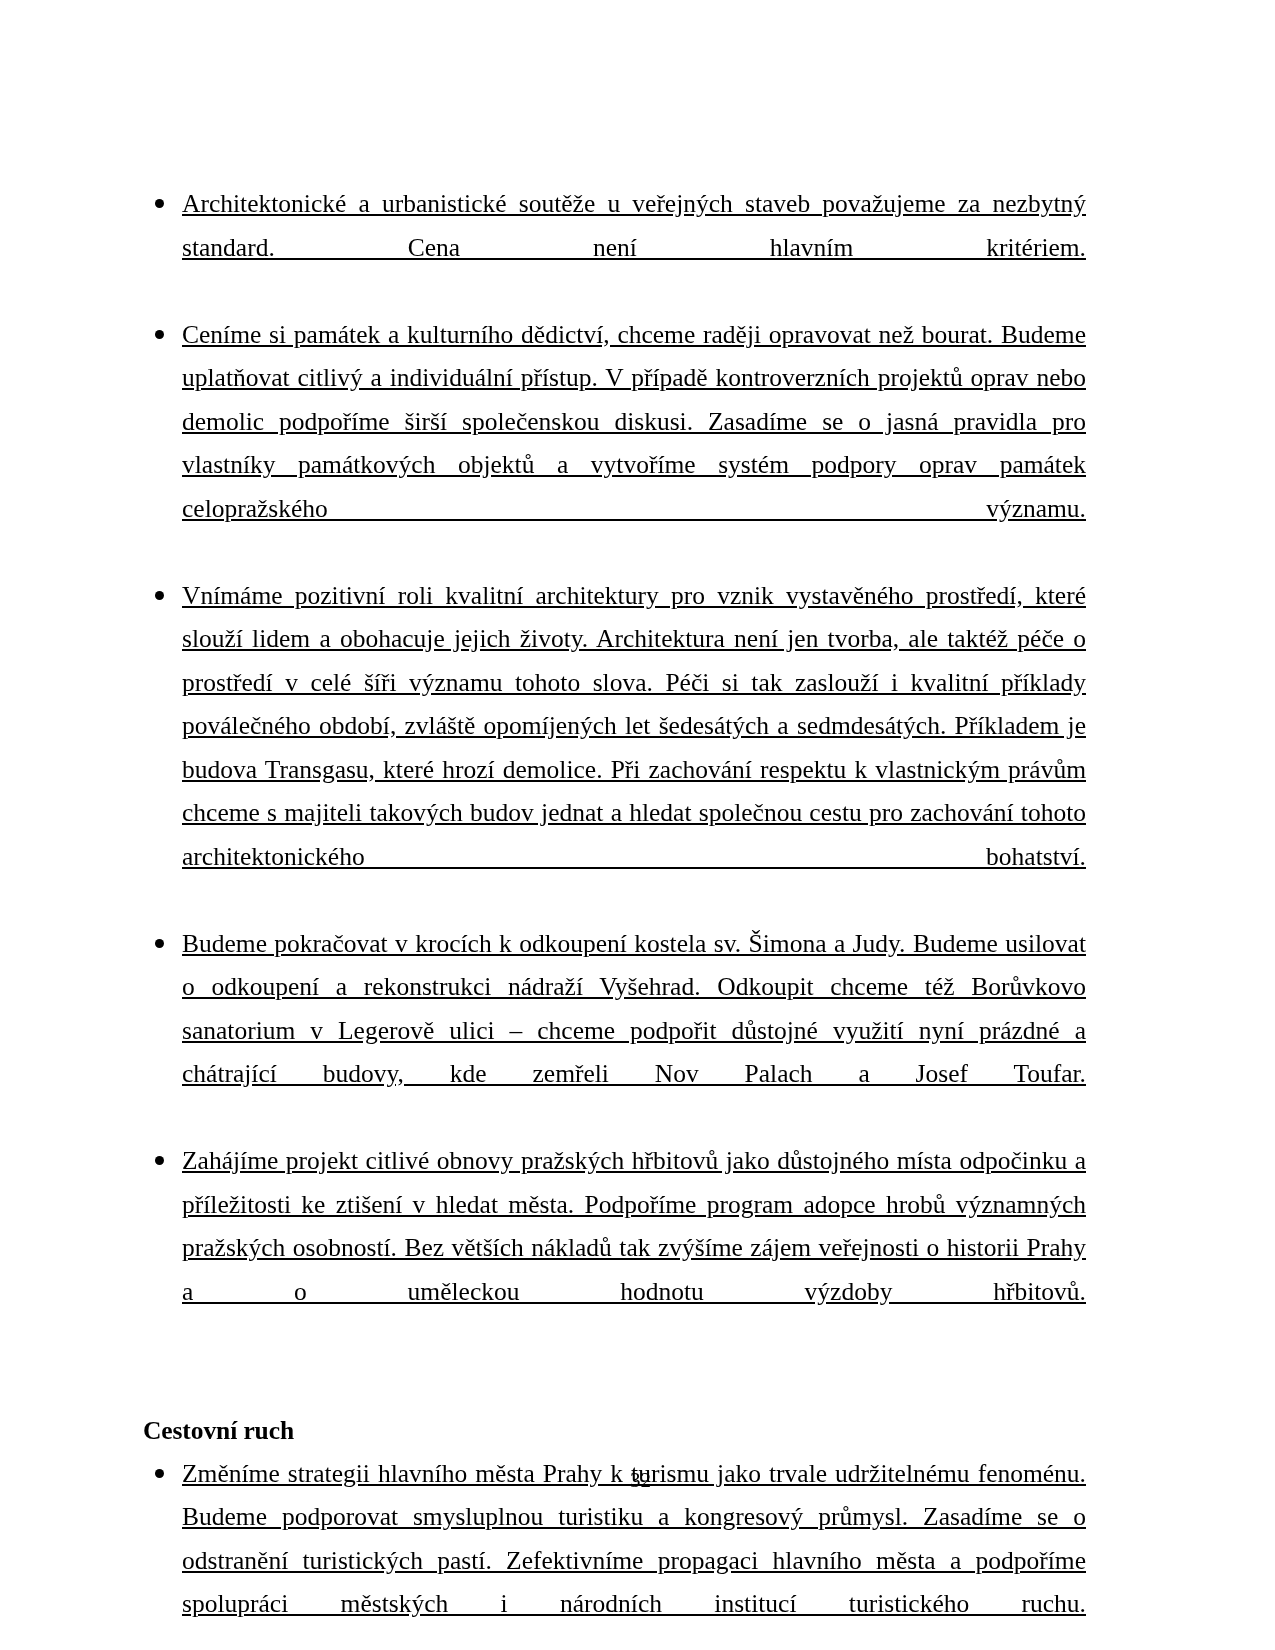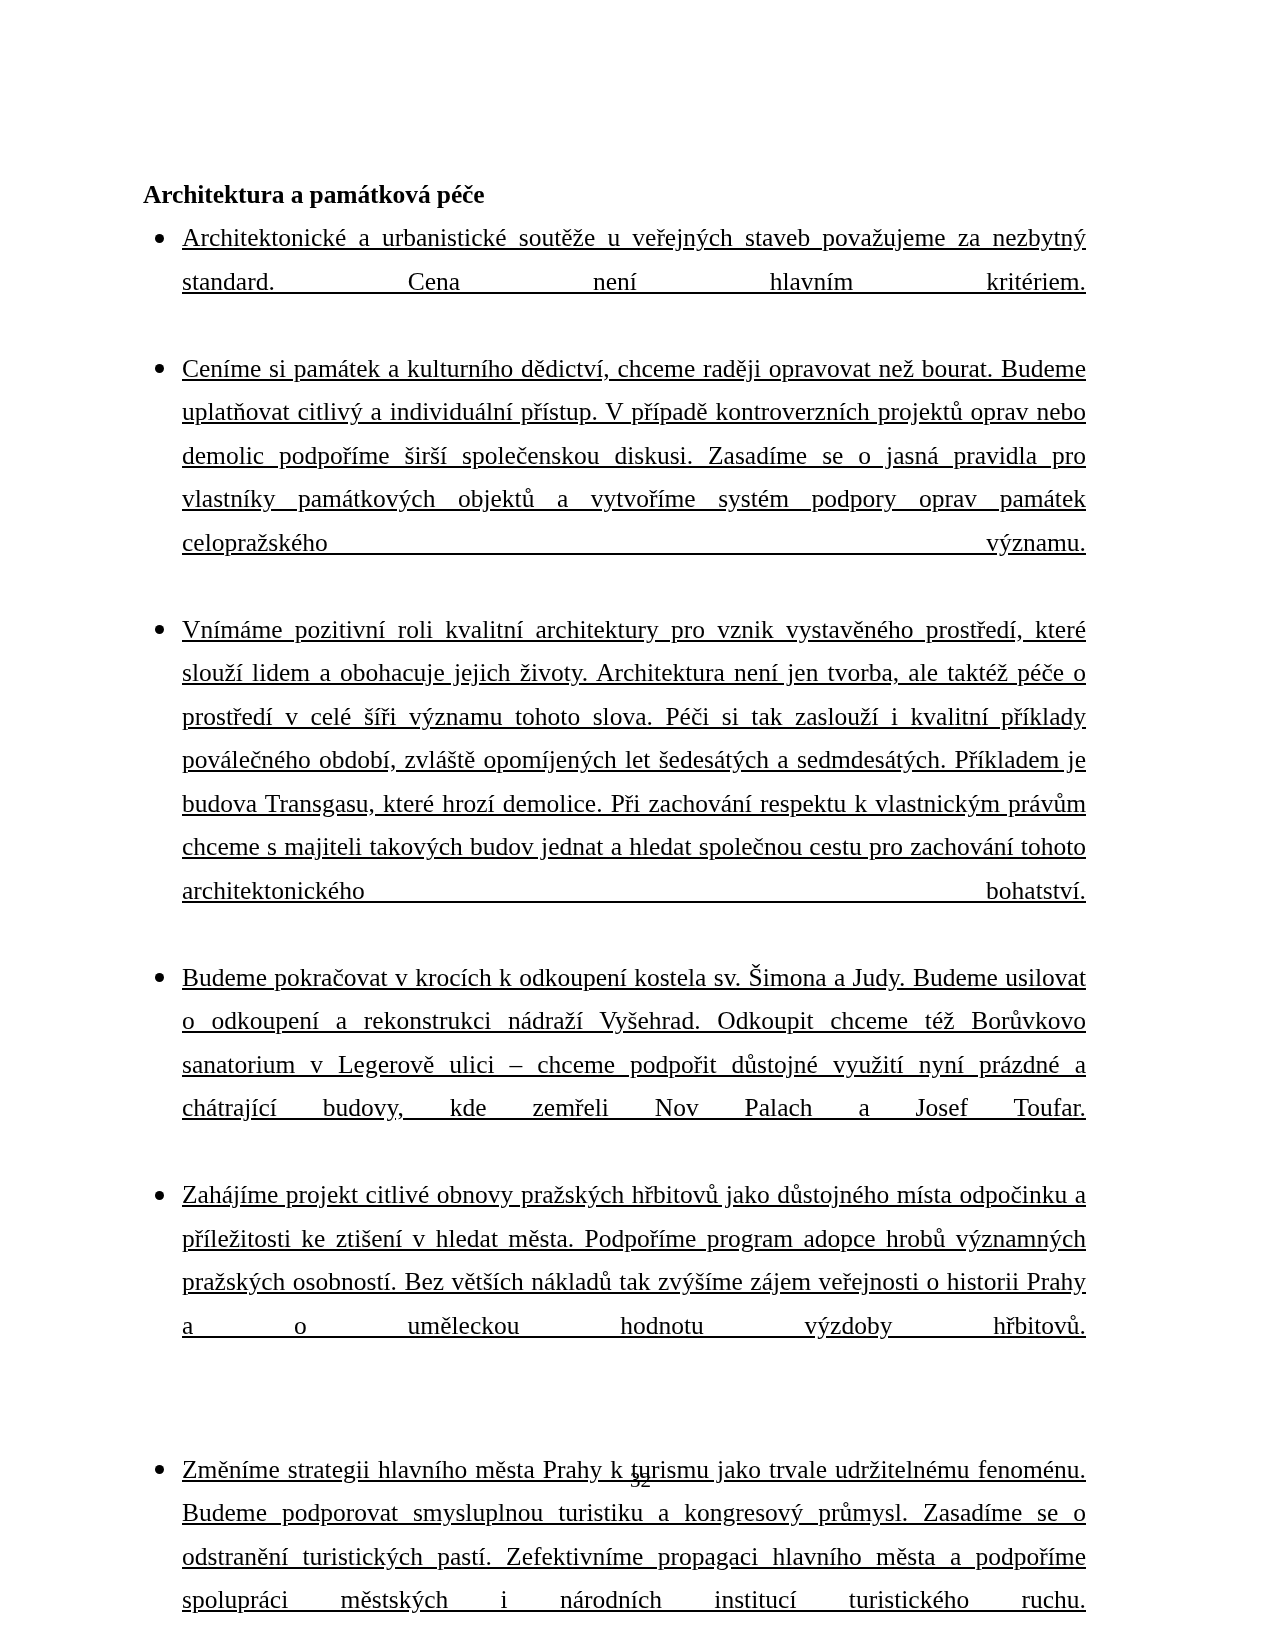--- a/index.html
+++ b/index.html
@@ -95,21 +95,20 @@
   }
 </style>
 </head>
 <body>
 
 <div class="page">
 
   <div class="content">
 
     <div class="section">
-      <h2 class="section-heading">Architektura a památková péče</h2>
       <ul class="bullet-list">
         <li class="bullet-item">
           <span class="bullet-marker"></span>
           <span class="bullet-text">Architektonické a urbanistické soutěže u veřejných staveb považujeme za nezbytný standard. Cena není hlavním kritériem.</span>
         </li>
         <li class="bullet-item">
           <span class="bullet-marker"></span>
           <span class="bullet-text">Ceníme si památek a kulturního dědictví, chceme raději opravovat než bourat. Budeme uplatňovat citlivý a individuální přístup. V případě kontroverzních projektů oprav nebo demolic podpoříme širší společenskou diskusi. Zasadíme se o jasná pravidla pro vlastníky památkových objektů a vytvoříme systém podpory oprav památek celopražského významu.</span>
         </li>
         <li class="bullet-item">
@@ -121,20 +120,21 @@
           <span class="bullet-text">Budeme pokračovat v krocích k odkoupení kostela sv. Šimona a Judy. Budeme usilovat o odkoupení a rekonstrukci nádraží Vyšehrad. Odkoupit chceme též Borůvkovo sanatorium v Legerově ulici – chceme podpořit důstojné využití nyní prázdné a chátrající budovy, kde zemřeli Nov Palach a Josef Toufar.</span>
         </li>
         <li class="bullet-item">
           <span class="bullet-marker"></span>
           <span class="bullet-text">Zahájíme projekt citlivé obnovy pražských hřbitovů jako důstojného místa odpočinku a příležitosti ke ztišení v hledat města. Podpoříme program adopce hrobů významných pražských osobností. Bez větších nákladů tak zvýšíme zájem veřejnosti o historii Prahy a o uměleckou hodnotu výzdoby hřbitovů.</span>
         </li>
       </ul>
     </div>
 
     <div class="section">
+      <h2 class="section-heading">Cestovní ruch</h2>
       <ul class="bullet-list">
         <li class="bullet-item">
           <span class="bullet-marker"></span>
           <span class="bullet-text">Změníme strategii hlavního města Prahy k turismu jako trvale udržitelnému fenoménu. Budeme podporovat smysluplnou turistiku a kongresový průmysl. Zasadíme se o odstranění turistických pastí. Zefektivníme propagaci hlavního města a podpoříme spolupráci městských i národních institucí turistického ruchu.</span>
         </li>
       </ul>
     </div>
 
   </div>
 

